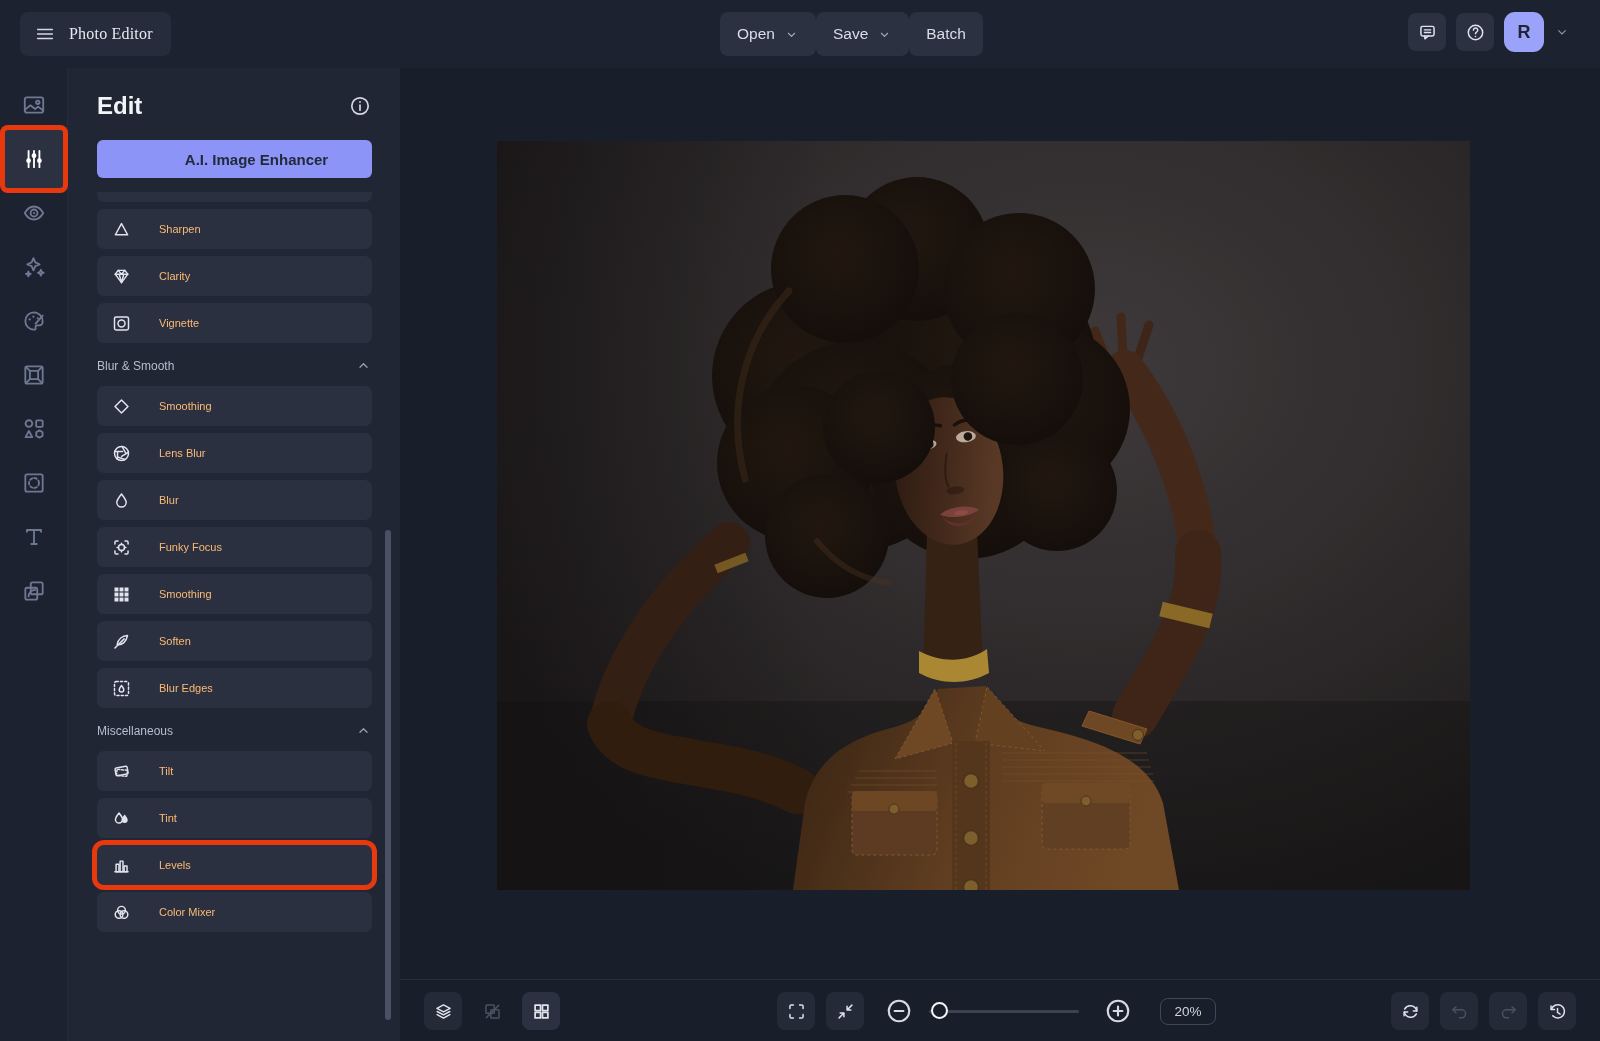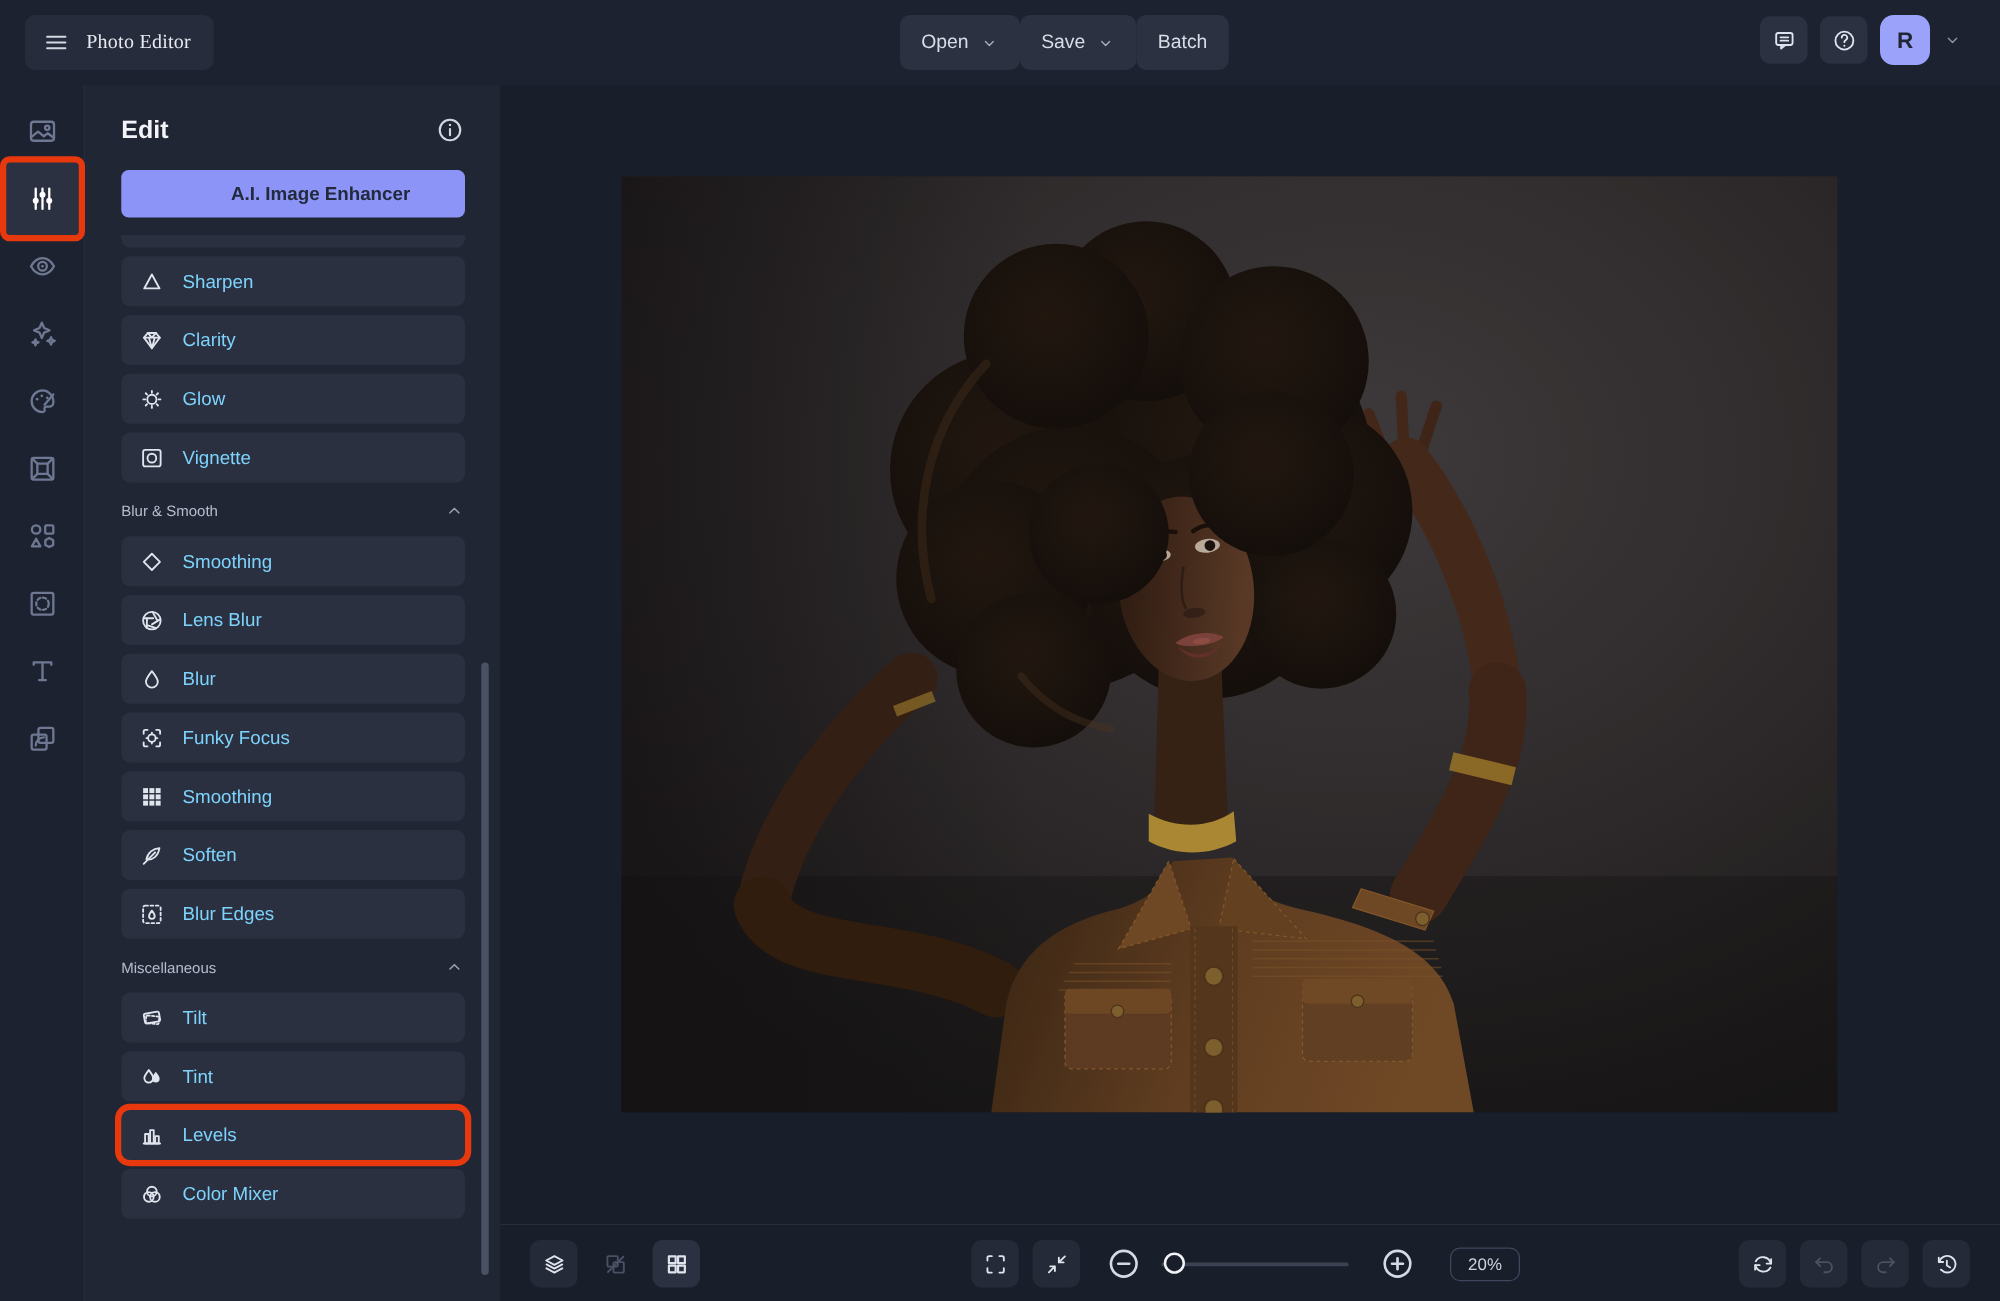--- a/index.html
+++ b/index.html
@@ -38,28 +38,28 @@
     display:flex;align-items:center;justify-content:center;cursor:pointer;position:relative;}
   .rail-btn .ic{width:26px;height:26px;}
   .rail-btn.selected{color:#fff;}
   .rail-btn.selected::before{content:"";position:absolute;inset:-2px;background:#2b3140;border-radius:3px;
     box-shadow:0 0 0 5px var(--highlight);z-index:0;}
   .rail-btn.selected .ic{position:relative;z-index:1;}
 
   
   .panel{position:absolute;left:68px;top:68px;width:332px;bottom:0;background:var(--panel);overflow:hidden;}
   .panel-head{display:flex;align-items:center;justify-content:space-between;margin:24px 28px 0 29px;}
-  .panel-title{color:#f2f4f8;font-size:20px;font-weight:700;}
+  .panel-title{color:#f2f4f8;font-size:24px;font-weight:700;}
   .info-ic{width:24px;height:24px;color:#d3d7e2;background:none;border:none;padding:0;cursor:pointer;}
   .ai-btn{display:block;margin:20px 28px 0 29px;width:275px;height:38px;border:none;border-radius:6px;
     background:var(--accent);color:#222a3c;font-size:15px;font-weight:600;cursor:pointer;padding-left:44px;}
   .tool-list{margin-top:14px;padding:0 28px 0 29px;}
   .sliver{height:10px;border-radius:0 0 7px 7px;background:var(--item);margin-bottom:7px;}
   .tool-item{width:275px;height:40px;border-radius:7px;background:var(--item);display:flex;align-items:center;
-    gap:14px;padding:0 14px;margin-bottom:7px;border:none;color:#7dd3fc;font-size:15px;cursor:pointer;text-align:left;}
+    gap:27px;padding:0 14px;margin-bottom:7px;border:none;color:#fdba74;font-size:11px;cursor:pointer;text-align:left;}
   .tool-item .ic{width:21px;height:21px;color:#e0e4ed;flex:0 0 21px;}
   .tool-item.highlighted{box-shadow:0 0 0 5px var(--highlight);position:relative;}
   .group-header{display:flex;align-items:center;justify-content:space-between;margin:14px 2px 12px 0;
     color:#b7bdd0;font-size:12px;cursor:pointer;background:none;border:none;width:275px;}
   .group-header .ic{width:17px;height:17px;color:#9aa1b5;}
   .panel-scrollbar{position:absolute;right:9px;top:462px;width:6px;height:490px;border-radius:3px;background:#4a5164;}
 
   
   .canvas{position:absolute;left:400px;top:68px;right:0;bottom:62px;background:var(--canvas);}
   .photo{position:absolute;left:97px;top:73px;width:973px;height:749px;}
@@ -268,29 +268,20 @@
           <span>Sharpen</span>
         </button>
         <button class="tool-item">
           <span class="ic">
             <svg viewBox="0 0 24 24" fill="none" stroke="currentColor" stroke-width="1.7" stroke-linecap="round" stroke-linejoin="round">
               <path d="M8.2 5h7.6l3.4 4.3L12 19 4.8 9.3z"></path>
               <path d="M4.8 9.3h14.4M8.2 5l3.8 4.3L15.8 5M12 19l-2.6-9.7M12 19l2.6-9.7"></path>
             </svg>
           </span>
           <span>Clarity</span>
-        </button>
-        <button class="tool-item">
-          <span class="ic">
-            <svg viewBox="0 0 24 24" fill="none" stroke="currentColor" stroke-width="1.7" stroke-linecap="round" stroke-linejoin="round">
-              <circle cx="12" cy="12" r="4.2"></circle>
-              <path d="M12 4.2v1.7M12 18.1v1.7M4.2 12h1.7M18.1 12h1.7M6.4 6.4l1.2 1.2M16.4 16.4l1.2 1.2M17.6 6.4l-1.2 1.2M7.6 16.4l-1.2 1.2"></path>
-            </svg>
-          </span>
-          <span>Glow</span>
         </button>
         <button class="tool-item">
           <span class="ic">
             <svg viewBox="0 0 24 24" fill="none" stroke="currentColor" stroke-width="1.7" stroke-linecap="round" stroke-linejoin="round">
               <rect x="4" y="4.5" width="16" height="15" rx="2"></rect>
               <circle cx="12" cy="12" r="4"></circle>
             </svg>
           </span>
           <span>Vignette</span>
         </button>

